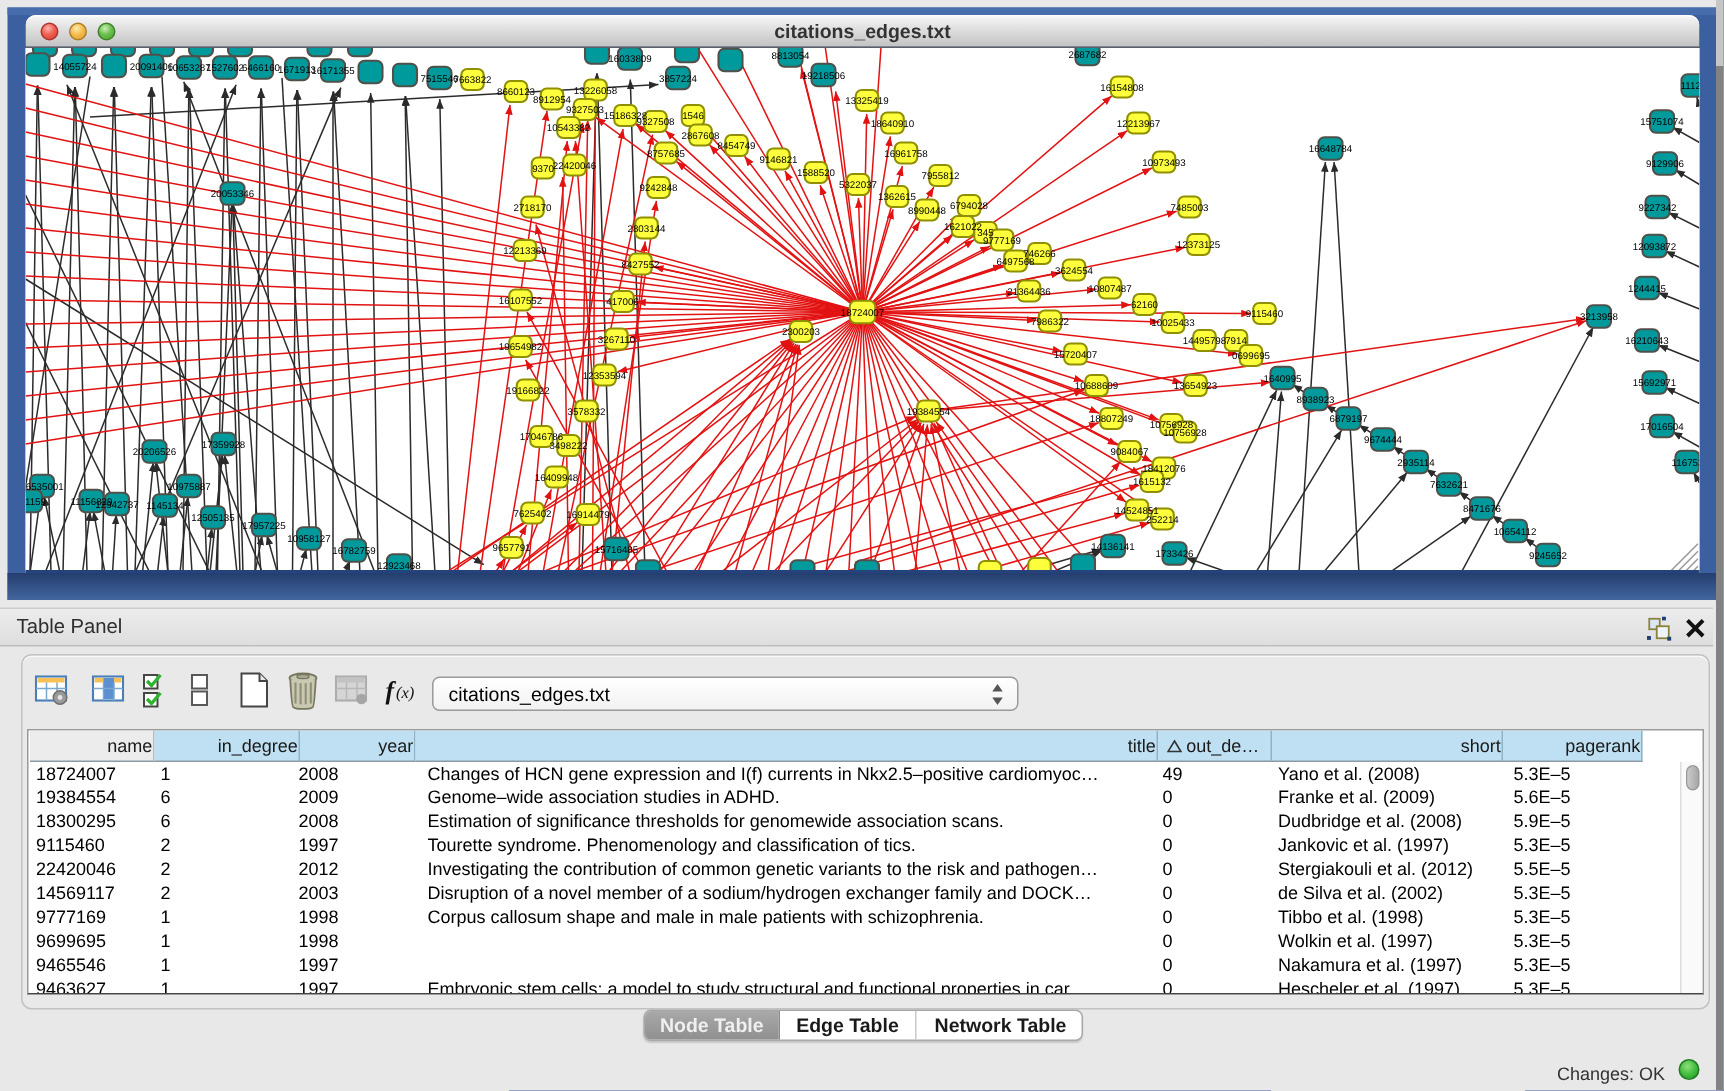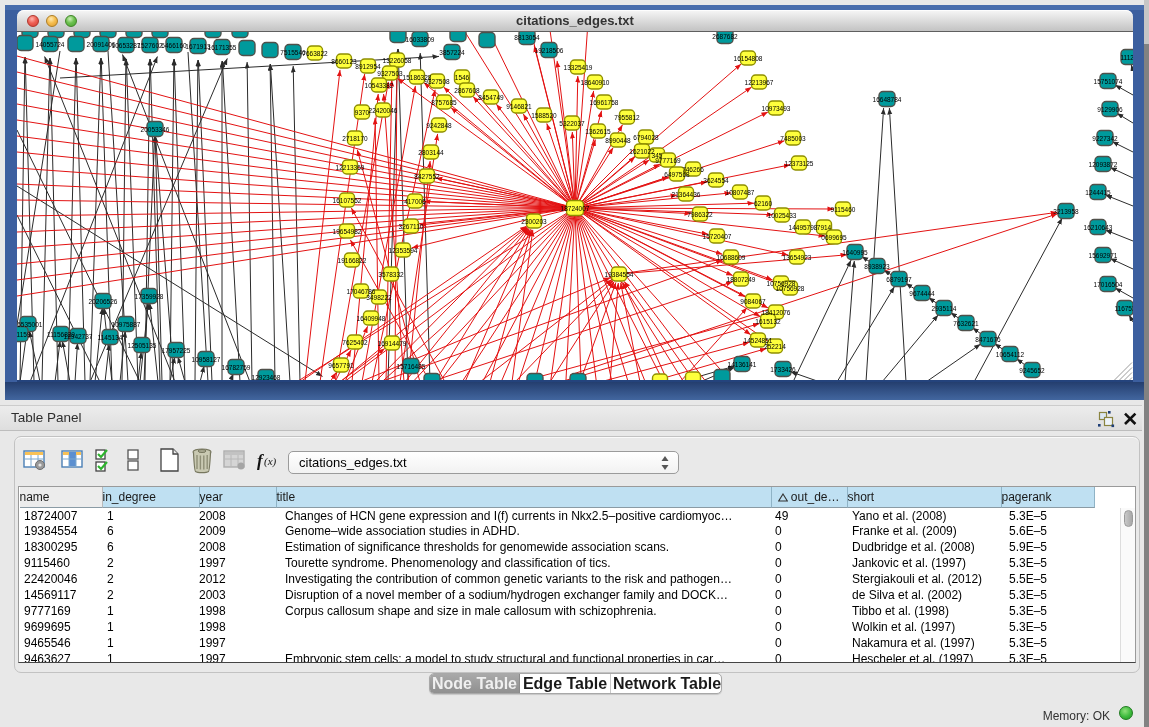--- a/index.html
+++ b/index.html
@@ -17,26 +17,26 @@
 #canvas{position:absolute;left:0;top:22px;width:1116px;height:350px;background:#fff;overflow:hidden;border-bottom:2px solid #24437c}
 #tp-head{position:absolute;left:0;top:405px;width:1142px;height:26px;background:linear-gradient(#ececec,#dedede);
  border-top:1px solid #cccccc;border-bottom:1px solid #bdbdbd}
 #tp-head .t{position:absolute;left:11px;top:4px;font-size:13.5px;color:#2e2e2e}
 #tp-body{position:absolute;left:14px;top:436px;width:1126px;height:237px;background:#e9e9e9;border:1px solid #c2c2c2;
  border-radius:7px;box-shadow:inset 0 1px 0 #fafafa}
 #combo{position:absolute;left:273px;top:14px;width:391px;height:23px;background:linear-gradient(#ffffff,#f2f2f2);
  border:1px solid #9b9b9b;border-radius:5px;font-size:13px;color:#000;line-height:21px;padding-left:10px}
 #tablewrap{position:absolute;left:3px;top:49px;width:1118px;height:177px;background:#fff;border:1px solid #9a9a9a;border-bottom:1px solid #444;overflow:hidden}
 .hd{position:absolute;top:0;height:21px;background:#bfe0f2;border-right:1px solid #8fb3c6;font-size:12px;color:#1a1a1a;
- text-align:left;line-height:21px;border-bottom:1px solid #8a9ba5}
+ text-align:right;line-height:21px;border-bottom:1px solid #8a9ba5}
 .row{position:absolute;height:16px;font-size:12px;color:#000;white-space:nowrap}
 .c{position:absolute;top:0;overflow:hidden}
 #tabs{position:absolute;left:429px;top:673px;width:293px;height:21px;background:#fff;border:1px solid #a8a8a8;
  border-radius:5px;overflow:hidden;box-shadow:0 1px 1px rgba(0,0,0,.15)}
-.seg{position:absolute;top:0;height:21px;font-size:16px;font-weight:bold;text-align:center;line-height:20px;color:#1a1a1a}
+.seg{position:absolute;top:0;height:21px;font-size:13px;font-weight:bold;text-align:center;line-height:20px;color:#1a1a1a}
 #status{position:absolute;left:0;top:704px;width:1142px;height:23px;font-size:12px;color:#333}
 #rstrip{position:absolute;left:1144px;top:0;width:5px;height:727px;background:#828282}
 #rstrip:before{content:"";position:absolute;left:0;top:0;width:5px;height:44px;background:#c6c6c6;display:block}
 </style></head><body>
 
 <div id="frame">
     <div class="bot"></div>
     <div class="top"></div>
     <div id="iwin">
   <div id="tbar">
@@ -714,21 +714,21 @@
         <span class="c" style="left:180px;width:75px">2003</span>
         <span class="c" style="left:266px;width:484px">Disruption of a novel member of a sodium/hydrogen exchanger family and DOCK…</span>
         <span class="c" style="left:756px;width:70px">0</span>
         <span class="c" style="left:833px;width:148px">de Silva et al. (2002)</span>
         <span class="c" style="left:990px;width:85px">5.3E–5</span>
       </div>
       <div class="row" style="top:116.9px;left:0;width:1100px">
         <span class="c" style="left:5px;width:78px">9777169</span>
         <span class="c" style="left:88px;width:90px">1</span>
         <span class="c" style="left:180px;width:75px">1998</span>
-        <span class="c" style="left:266px;width:484px">Corpus callosum shape and size in male callosum with schizophrenia.</span>
+        <span class="c" style="left:266px;width:484px">Corpus callosum shape and male in male patients with schizophrenia.</span>
         <span class="c" style="left:756px;width:70px">0</span>
         <span class="c" style="left:833px;width:148px">Tibbo et al. (1998)</span>
         <span class="c" style="left:990px;width:85px">5.3E–5</span>
       </div>
       <div class="row" style="top:132.8px;left:0;width:1100px">
         <span class="c" style="left:5px;width:78px">9699695</span>
         <span class="c" style="left:88px;width:90px">1</span>
         <span class="c" style="left:180px;width:75px">1998</span>
         <span class="c" style="left:756px;width:70px">0</span>
         <span class="c" style="left:833px;width:148px">Wolkin et al. (1997)</span>
@@ -757,16 +757,16 @@
   </div>
 </div>
 
 <div id="tabs">
   <div class="seg" style="left:0;width:90px;background:linear-gradient(#a9a9a9,#8d8d8d);color:#f0f0f0;border-right:1px solid #8a8a8a">Node Table</div>
   <div class="seg" style="left:90px;width:91px;border-right:1px solid #c9c9c9">Edge Table</div>
   <div class="seg" style="left:181px;width:112px">Network Table</div>
 </div>
 
 <div id="status">
-  <span style="position:absolute;right:32px;top:5px">Memory: OK</span>
+  <span style="position:absolute;right:32px;top:5px">Changes: OK</span>
   <span style="position:absolute;right:9px;top:2px;width:14px;height:14px;border-radius:50%;background:radial-gradient(circle at 5px 4px,#8fe07a,#3cba3c 55%,#249324);border:1px solid #1e7a1e"></span>
 </div>
 <div id="rstrip"></div>
 
 </body></html>

